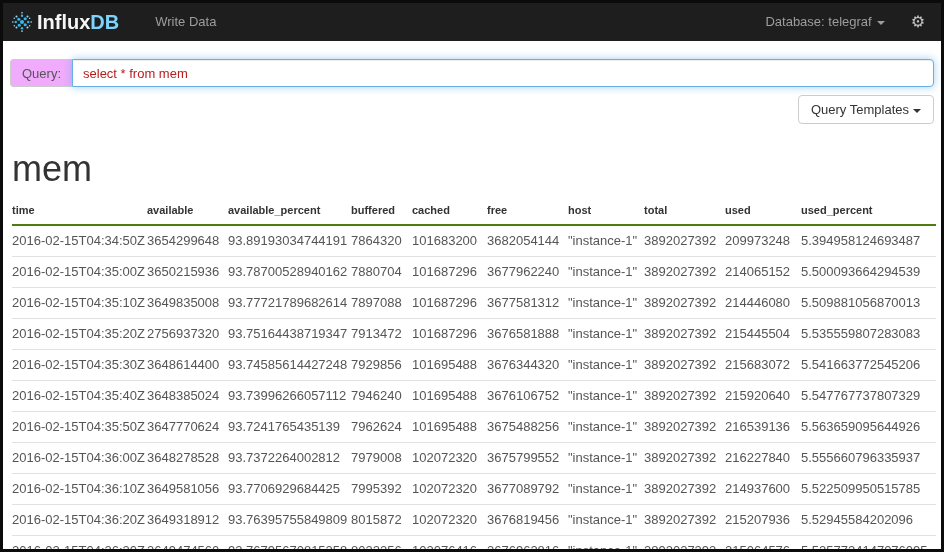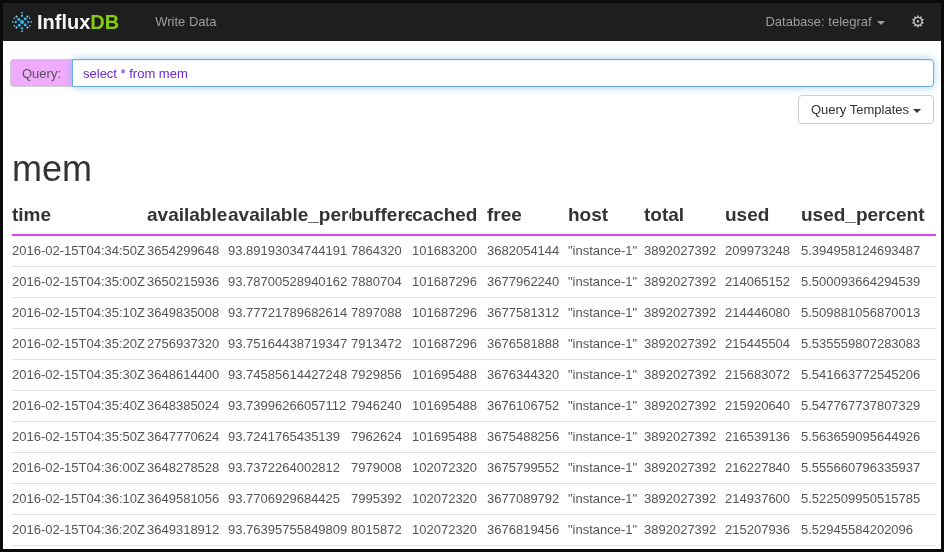--- a/index.html
+++ b/index.html
@@ -24,21 +24,21 @@
     padding: 0 10px 0 8px;
   }
   .brand {
     display: flex; align-items: center;
     text-decoration: none;
     margin-right: 22px;
     cursor: pointer;
   }
   .logo-icon { display: inline-flex; margin-right: 4px; }
   .brand-primary { color: #f5f5f5; font-size: 20px; font-weight: bold; letter-spacing: 0; }
-  .brand-accent  { color: #84cc16; font-size: 20px; font-weight: bold; }
+  .brand-accent  { color: #7dd3fc; font-size: 20px; font-weight: bold; }
   .nav-link {
     color: #9d9d9d;
     font-size: 13px;
     text-decoration: none;
     padding: 0 14px;
     line-height: 38px;
     cursor: pointer;
     white-space: nowrap;
   }
   .nav-right { margin-left: auto; display: flex; align-items: flex-end; }
@@ -69,21 +69,21 @@
     font-size: 13px;
     padding: 6px 11px 5px 11px;
     line-height: 15px;
     white-space: nowrap;
   }
   .query-input {
     flex: 1;
     height: 28px;
     font-family: "Liberation Sans", "DejaVu Sans", sans-serif;
     font-size: 13px;
-    color: #6d28d9;
+    color: #b91c1c;
     padding: 4px 10px;
     border: 1px solid #66afe9;
     border-radius: 0 4px 4px 0;
     outline: none;
     box-shadow: inset 0 1px 1px rgba(0,0,0,.075), 0 0 8px rgba(102,175,233,.6);
   }
 
   .templates-row {
     margin-top: 8px;
     display: flex;
@@ -124,25 +124,25 @@
   table.results col.c3  { width: 123px; }
   table.results col.c4  { width: 61px; }
   table.results col.c5  { width: 75px; }
   table.results col.c6  { width: 81px; }
   table.results col.c7  { width: 76px; }
   table.results col.c8  { width: 81px; }
   table.results col.c9  { width: 76px; }
   table.results col.c10 { width: auto; }
   table.results th {
     text-align: left;
-    font-size: 19px;
+    font-size: 11px;
     font-weight: bold;
     color: #333;
     padding: 5px 0 8px 0;
-    border-bottom: 2px solid #d946ef;
+    border-bottom: 2px solid #4d7c0f;
     white-space: nowrap;
     overflow: hidden;
     margin-top: 45px;
   }
   table.results td {
     font-size: 13px;
     color: #555;
     padding: 7px 0;
     line-height: 16px;
     border-top: 1px solid #e1e1e1;

